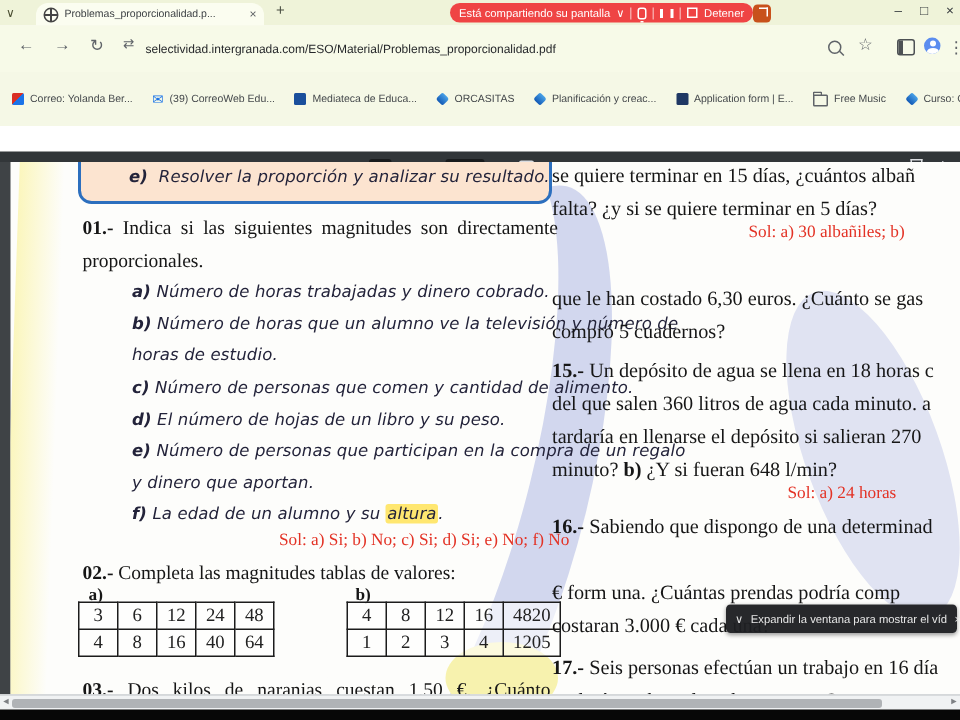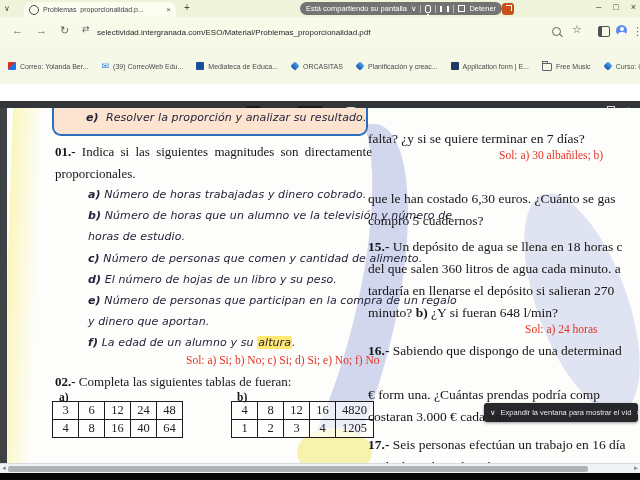--- a/index.html
+++ b/index.html
@@ -13,21 +13,21 @@
        display:flex;align-items:center;padding:0 5px;box-sizing:border-box;}
   #tab .title{font-size:7px;color:#3b3f42;white-space:nowrap;overflow:hidden;flex:1;}
   .favicon{width:8px;height:8px;border:1px solid #444;border-radius:50%;margin-right:4px;flex:none;
            background:linear-gradient(90deg,transparent 45%,#444 45%,#444 55%,transparent 55%),
                       linear-gradient(0deg,transparent 45%,#444 45%,#444 55%,transparent 55%);}
   .tinyglyph{font-size:8px;color:#5a5e61;line-height:1;}
   #corner-chev{left:4px;top:4px;font-size:8px;color:#4a4e31;}
   #newtab{left:184px;top:3px;font-size:10px;color:#4a4e42;}
   #wctl{right:4px;top:2px;display:flex;gap:12px;font-size:9px;color:#3c4043;}
 
-  #share-pill{left:300px;top:2px;height:13px;background:#737373;border-radius:7px;
+  #share-pill{left:300px;top:2px;height:13px;background:#ef4444;border-radius:7px;
               display:flex;align-items:center;gap:4px;padding:0 6px;color:#fff;font-size:7.5px;white-space:nowrap;}
   #share-pill .div{width:1px;height:8px;background:rgba(255,255,255,.5);}
   .mic{width:4px;height:6px;border:1px solid #fff;border-radius:2px;position:relative;}
   .mic:after{content:"";position:absolute;left:1px;bottom:-3px;width:2px;height:2px;border-bottom:1px solid #fff;}
   .bars{width:5px;height:6px;border-left:2px solid #fff;border-right:2px solid #fff;}
   .stopsq{width:5px;height:5px;border:1px solid #fff;display:inline-block;}
   #share-expand{left:502px;top:3px;width:12px;height:12px;background:#c8511b;border-radius:3px;}
   #share-expand:after{content:"";position:absolute;right:2px;top:2px;width:5px;height:5px;
                       border-top:1.5px solid #fff;border-right:1.5px solid #fff;}
 
@@ -233,21 +233,21 @@
       <div class="hw" style="left:81px;top:101px"><b class="ltr">b)</b> <span>Número de horas que un alumno ve la televisión y número de</span></div>
       <div class="hw" style="left:81px;top:122px">horas de estudio.</div>
       <div class="hw" style="left:81px;top:144px"><b class="ltr">c)</b> <span>Número de personas que comen y cantidad de alimento.</span></div>
       <div class="hw" style="left:81px;top:165px"><b class="ltr">d)</b> <span>El número de hojas de un libro y su peso.</span></div>
       <div class="hw" style="left:81px;top:186px"><b class="ltr">e)</b> <span>Número de personas que participan en la compra de un regalo</span></div>
       <div class="hw" style="left:81px;top:207px">y dinero que aportan.</div>
       <div class="hw" style="left:81px;top:228px"><b class="ltr">f)</b> <span>La edad de un alumno y su </span><span class="hl">altura</span><span>.</span></div>
 
       <div class="sol" style="left:179px;top:246px">Sol: a) Si; b) No; c) Si; d) Si; e) No; f) No</div>
 
-      <div class="sl" style="left:48px;top:266px"><b class="num">02.-</b><span> Completa las siguientes tablas de fueran:</span></div>
+      <div class="sl" style="left:48px;top:266px"><b class="num">02.-</b><span> Completa las magnitudes tablas de valores:</span></div>
 
       <span class="tlabel" style="left:52px;top:283px">a)</span>
       <table class="tbl tblA" style="left:45px;top:293px">
         <tbody>
             <tr>
           <td>3</td>
               <td>6</td>
               <td>12</td>
               <td>24</td>
               <td>48</td>
@@ -282,22 +282,24 @@
         <tr>
           <td>1</td>
               <td class="ft">2</td>
               <td>3</td>
               <td class="ft">4</td>
               <td class="ft">1205</td>
         </tr>
       </tbody>
         </table>
 
-
-      <div class="rl" style="left:361px;top:23px">falta? ¿y si se quiere terminar en 7 días?</div>
+      <div class="sl jl" style="left:48px;top:344px;width:312px"><b class="num">03.-</b><span> Dos kilos de naranjas cuestan 1,50 €. ¿Cuánto</span></div>
+
+      <div class="rl" style="left:361px;top:1px">se quiere terminar en 15 días, ¿cuántos albañ</div>
+      <div class="rl" style="left:361px;top:23px">falta? ¿y si se quiere terminar en 5 días?</div>
       <div class="sol" style="left:492px;top:41px">Sol: a) 30 albañiles; b)</div>
 
       <div class="rl" style="left:361px;top:83px">que le han costado 6,30 euros. ¿Cuánto se gas</div>
       <div class="rl" style="left:361px;top:105px">compró 5 cuadernos?</div>
 
       <div class="rl" style="left:361px;top:131px"><b class="num">15.-</b><span> Un depósito de agua se llena en 18 horas c</span></div>
       <div class="rl" style="left:361px;top:153px">del que salen 360 litros de agua cada minuto. a</div>
       <div class="rl" style="left:361px;top:175px">tardaría en llenarse el depósito si salieran 270</div>
       <div class="rl" style="left:361px;top:197px"><span>minuto? </span><b class="num">b)</b><span> ¿Y si fueran 648 l/min?</span></div>
       <div class="sol" style="left:518px;top:215px">Sol: a) 24 horas</div>

